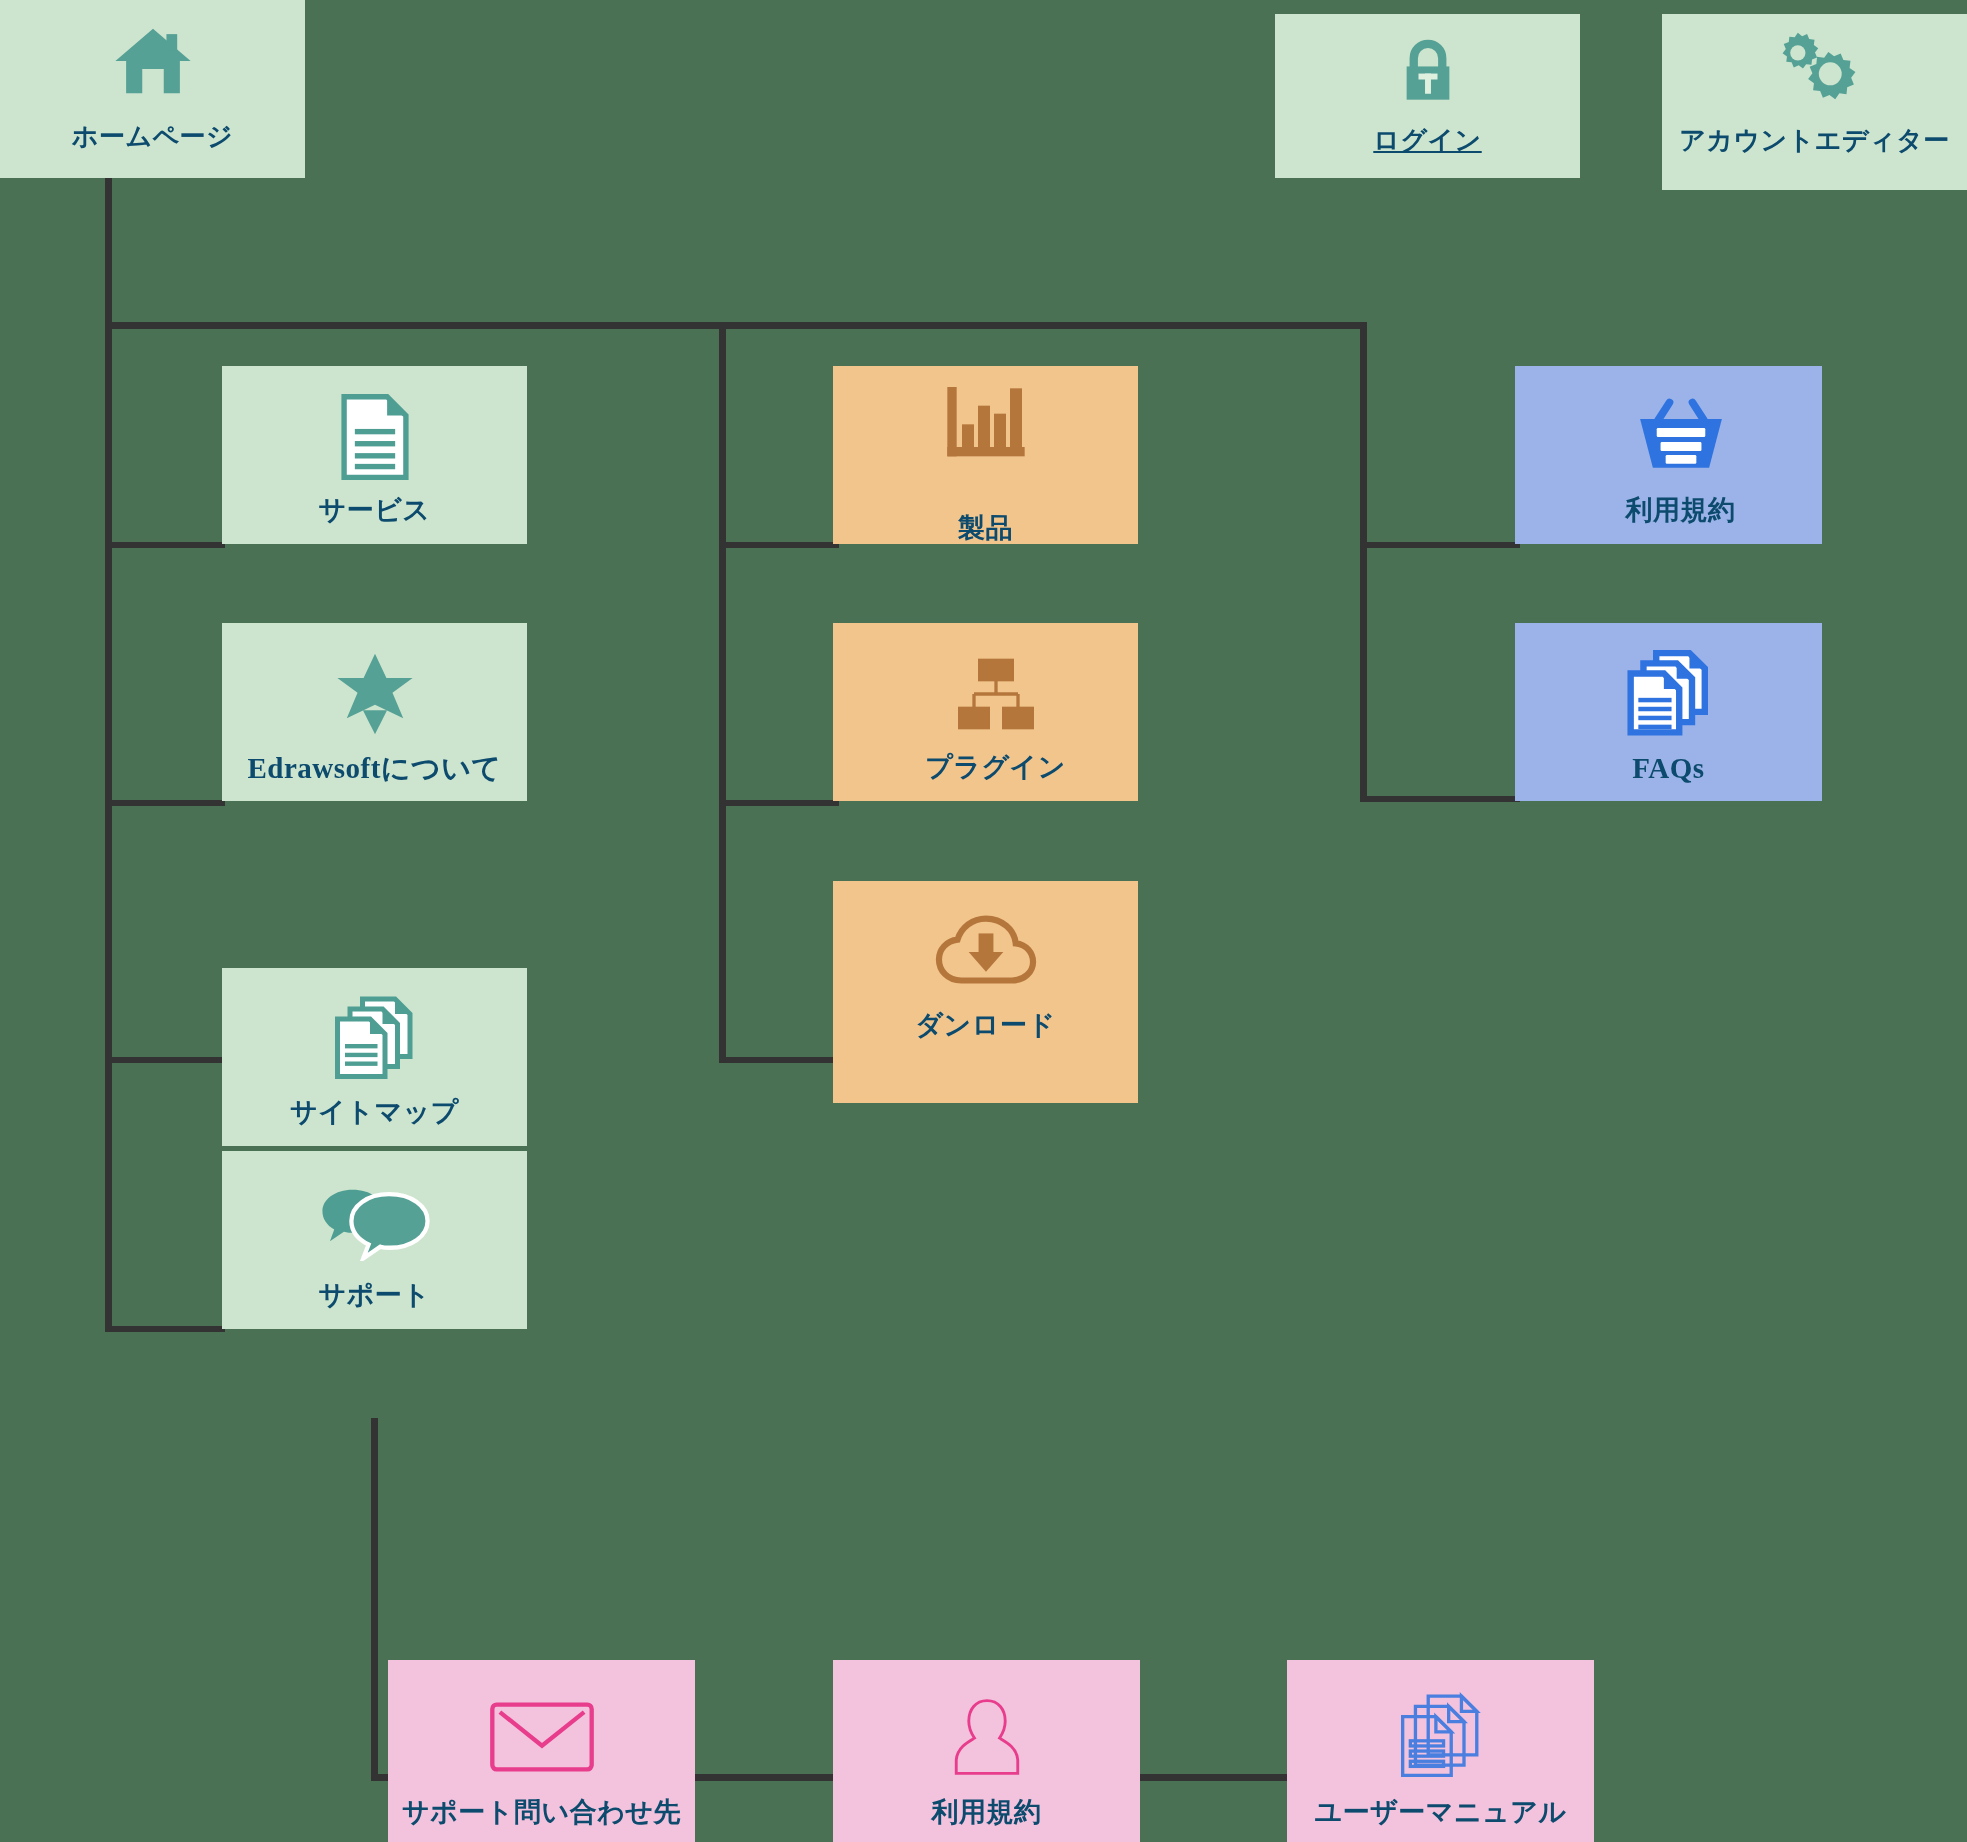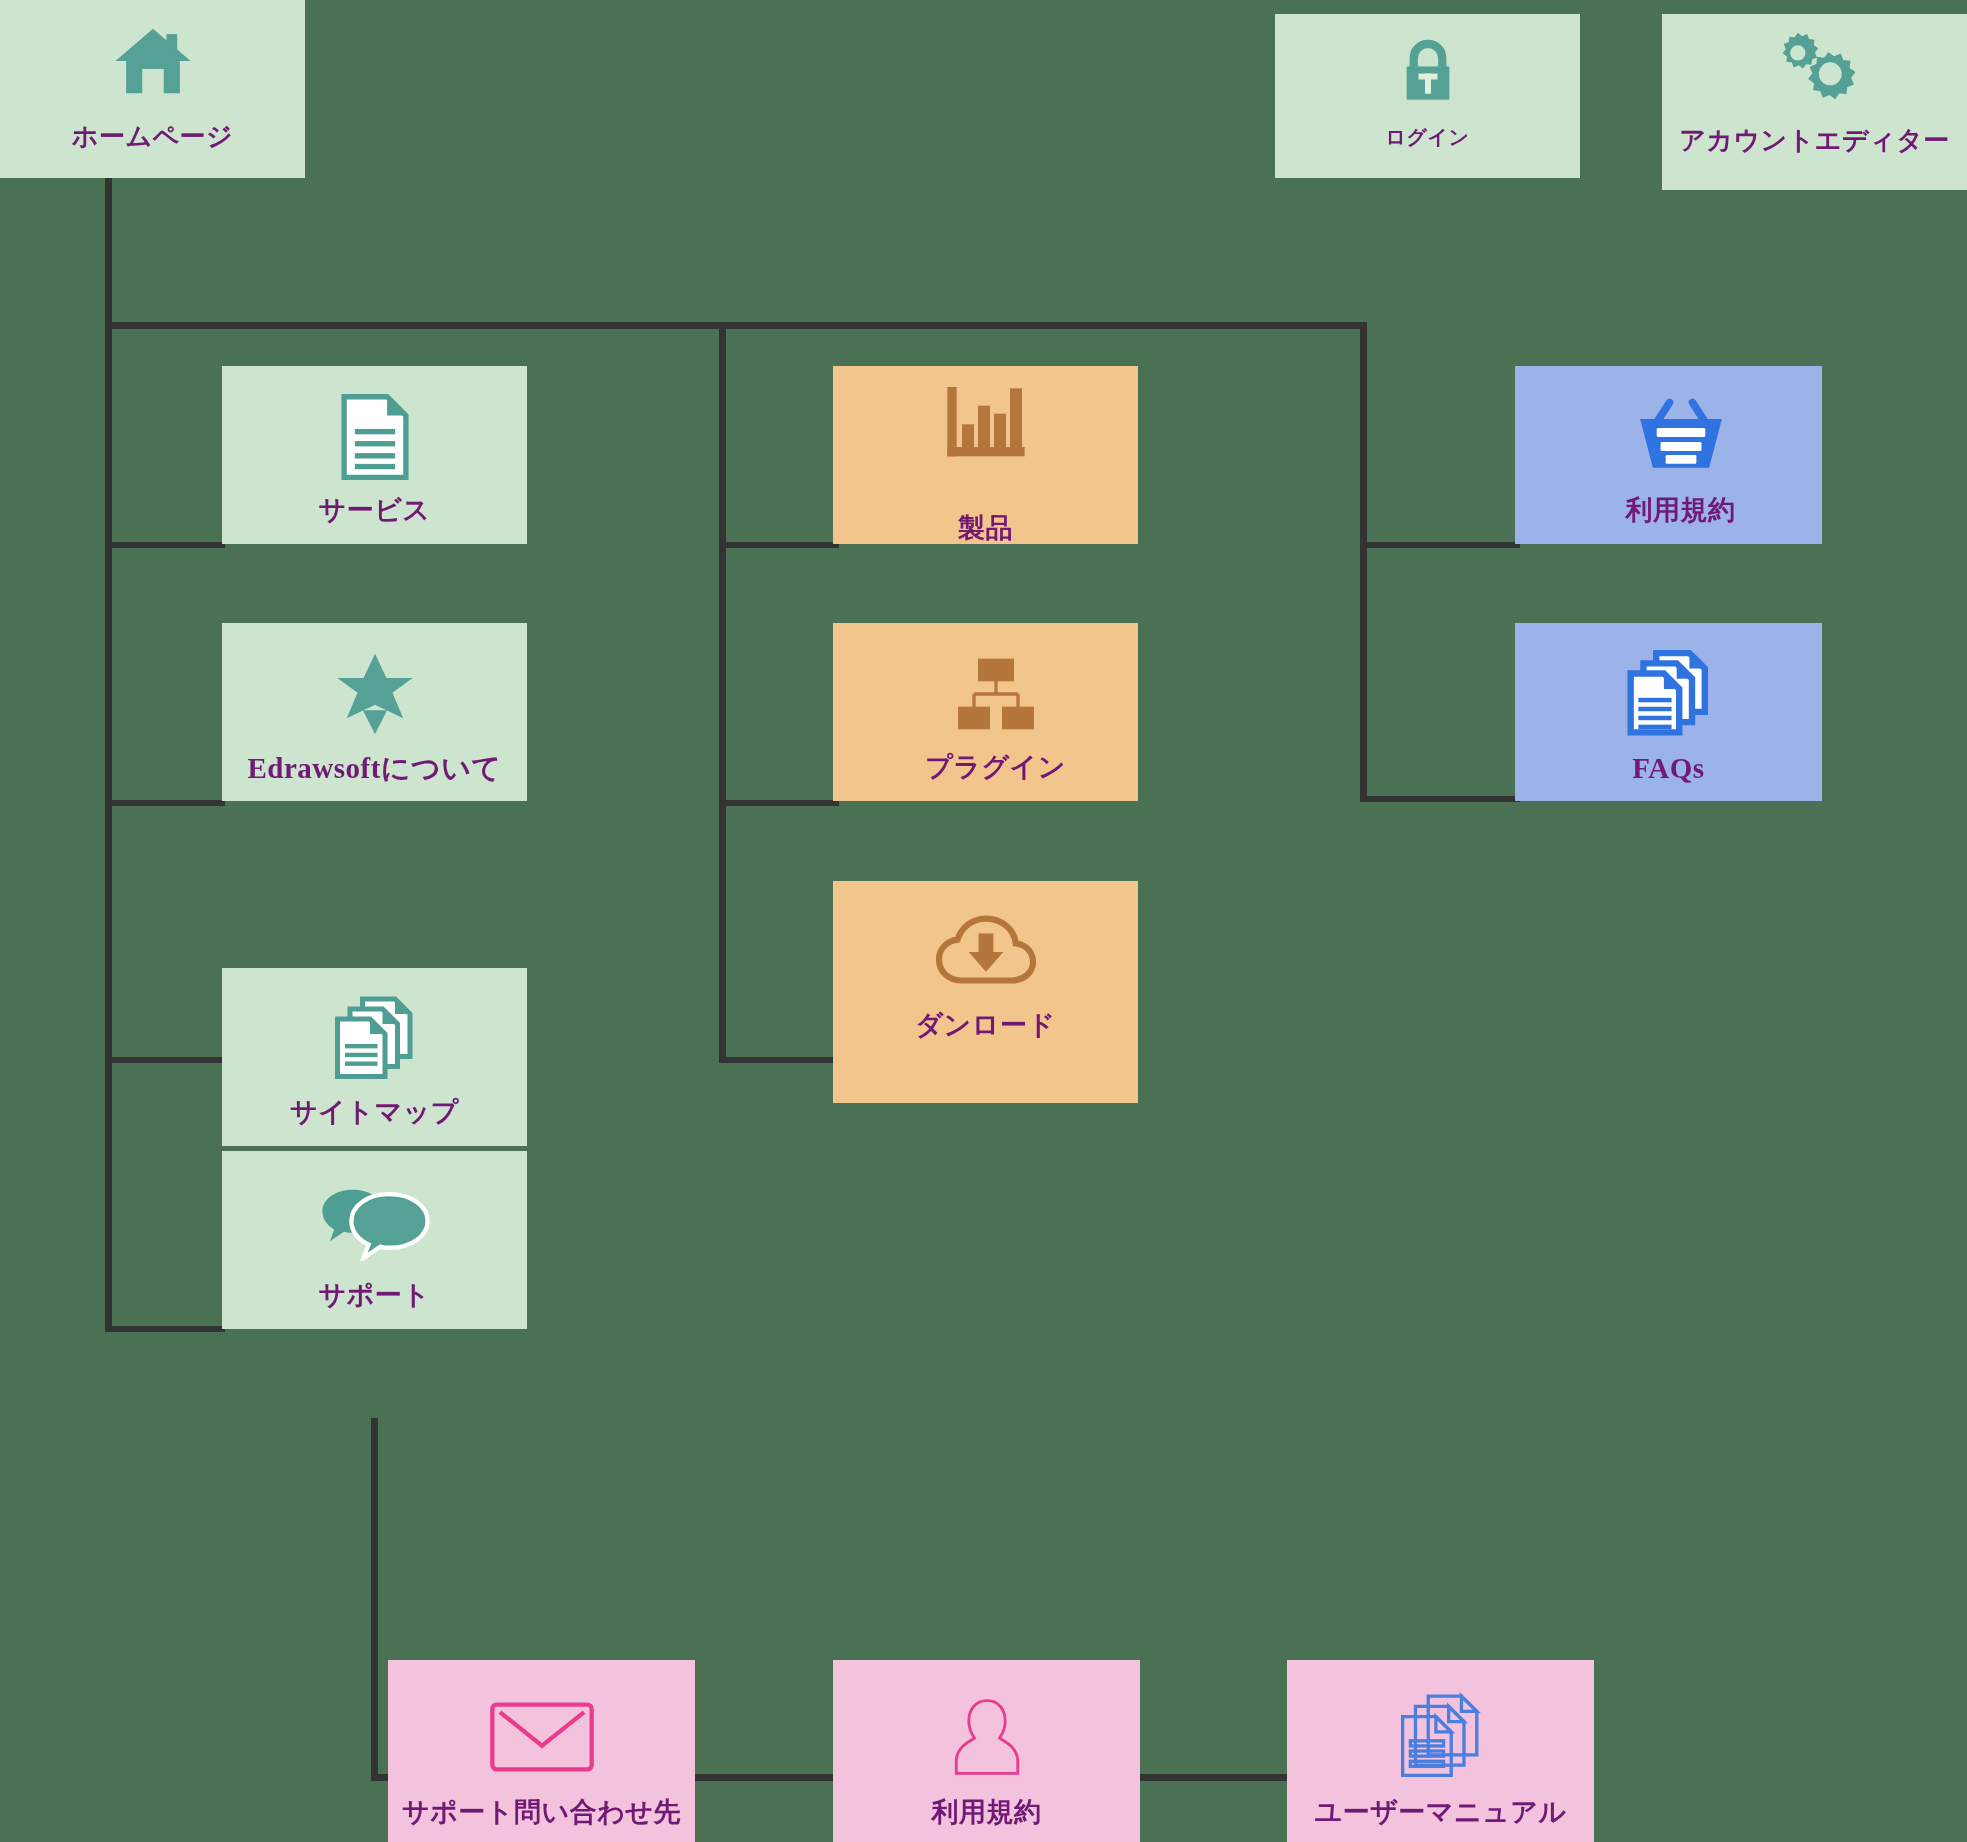--- a/index.html
+++ b/index.html
@@ -34,21 +34,21 @@
   }
   .node .icon-wrap {
     display: flex;
     align-items: center;
     justify-content: center;
     width: 100%;
   }
   .node .label {
     width: 100%;
     text-align: center;
-    color: #701a75;
+    color: #0c4a6e;
     font-size: 27px;
     font-weight: 700;
     letter-spacing: 0.5px;
     line-height: 1.1;
     white-space: nowrap;
   }
   .node.serif .label {
     font-family: "Liberation Serif", "DejaVu Serif", serif;
     font-size: 29px;
   }
@@ -59,21 +59,21 @@
   .blue   { background: #9bb3e8; }
   .pink   { background: #f3c3dd; }
 
   
   #n-home      { left: 0px;    top: 0px;    width: 305px; height: 178px; }
   #n-home .icon-wrap { height: 122px; }
   #n-home .label { font-size: 26px; }
 
   #n-login     { left: 1275px; top: 14px;   width: 305px; height: 164px; }
   #n-login .icon-wrap { height: 112px; }
-  #n-login .label { font-size: 20px; }
+  #n-login .label { font-size: 26px; text-decoration: underline; }
 
   #n-account   { left: 1662px; top: 14px;   width: 305px; height: 176px; }
   #n-account .icon-wrap { height: 112px; }
   #n-account .label { font-size: 26px; }
 
   #n-services  { left: 222px;  top: 455px;  width: 305px; height: 178px;
                  transform: translateY(-89px); }
   #n-about     { left: 222px;  top: 712px;  width: 305px; height: 178px;
                  transform: translateY(-89px); }
   #n-sitemap   { left: 222px;  top = 0;     width: 305px; height: 178px; }

